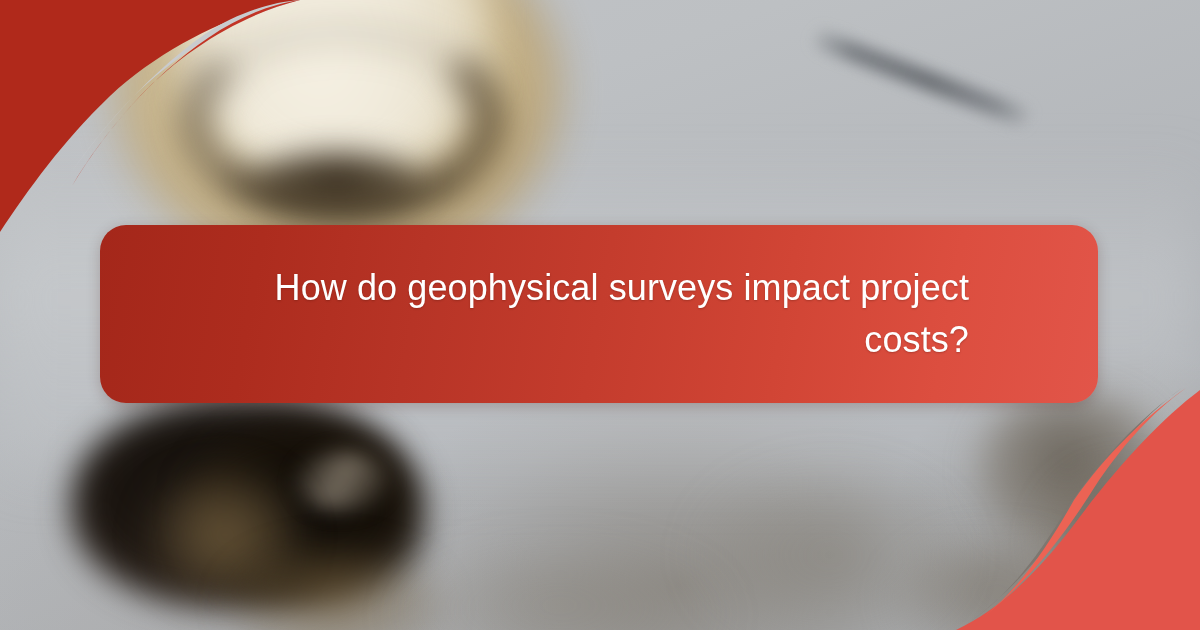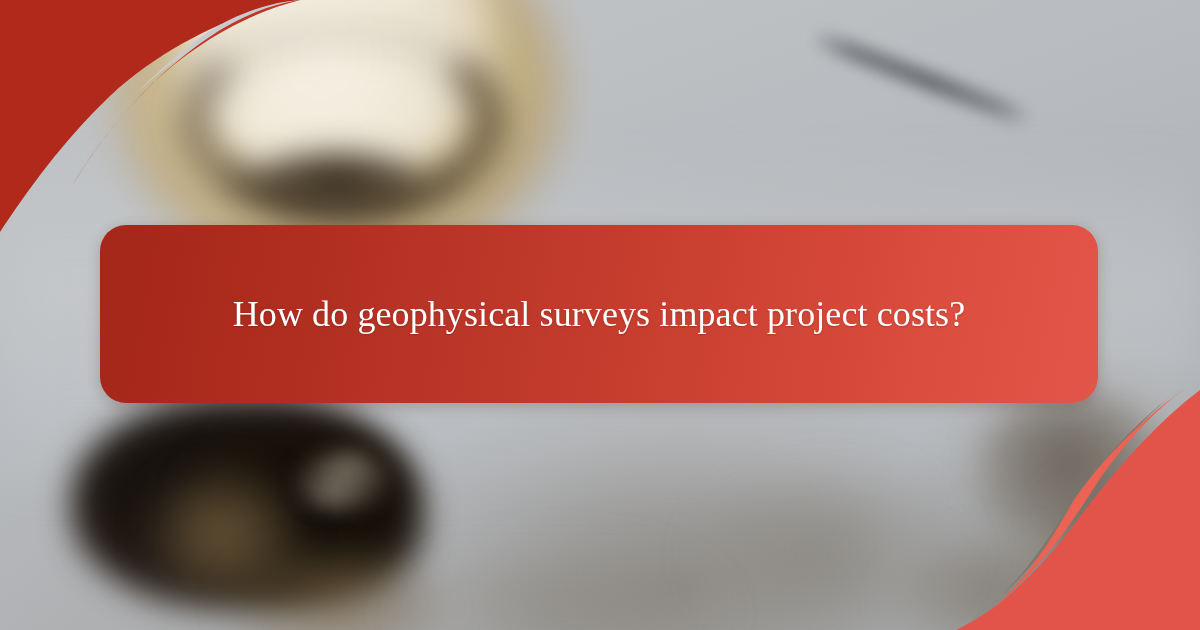--- a/index.html
+++ b/index.html
@@ -197,26 +197,26 @@
         #c43c2d 50%, #d14535 68%, #dc4e3f 84%, #e25549 100%);
     display:flex;
     align-items:center;
     justify-content:center;
     padding:10px 64px;
     box-shadow:0 3px 14px rgba(60,20,12,.22);
   }
 
   .question-text {
     color:#ffffff;
-    font-family:Liberation Serif, serif;
+    font-family:Liberation Sans, sans-serif;
     font-size:36px;
     font-weight:400;
     line-height:1.45;
     letter-spacing:.1px;
-    text-align:left;
+    text-align:right;
     max-width:740px;
     text-shadow:0 1px 2px rgba(70,18,10,.28);
   }
 </style>
 </head>
 <body>
 
 <div id="canvas">
 
   <div class="bg-layer">

